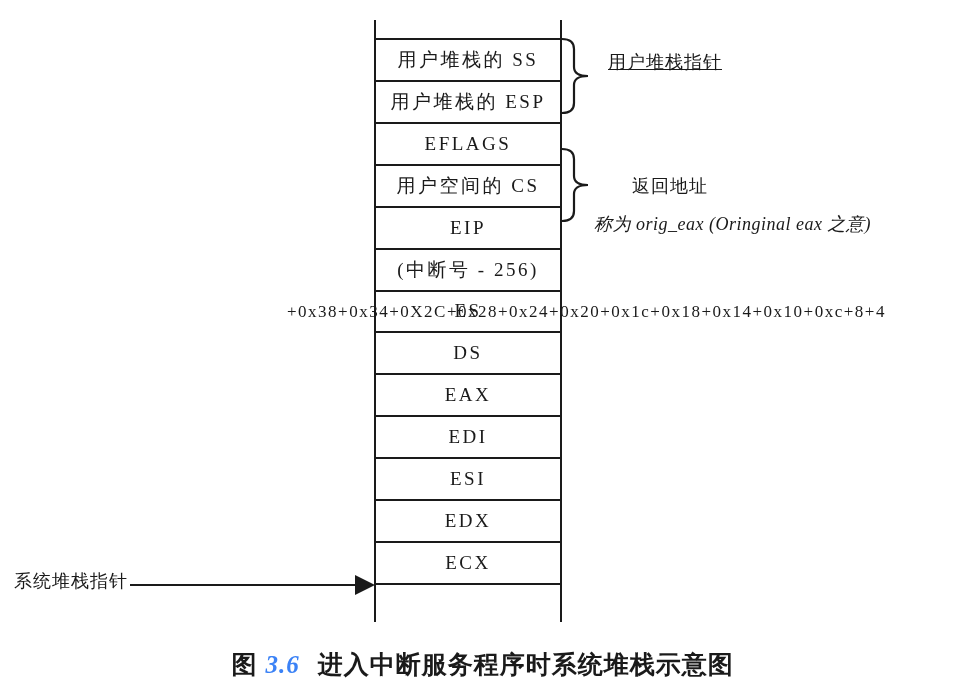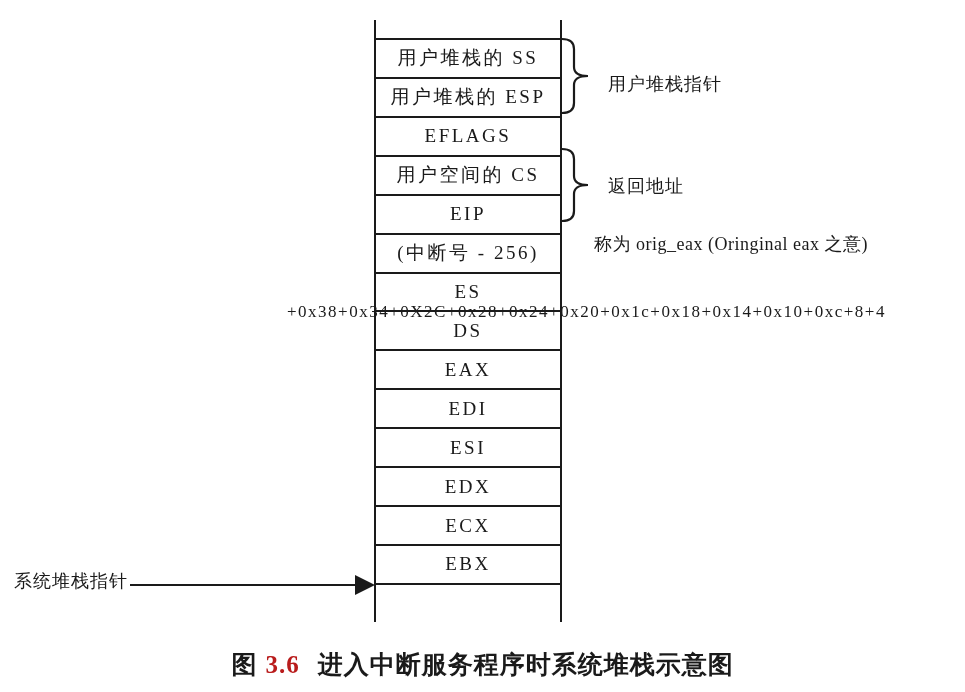--- a/index.html
+++ b/index.html
@@ -70,23 +70,23 @@
   .brace { position: absolute; left: 560px; }
   .brace svg { display: block; }
 
   
   .side-label {
     position: absolute;
     font-size: 18px;
     letter-spacing: 1px;
     white-space: nowrap;
   }
-  .label-user-sp   { left: 608px; top: 72px; }
-  .label-ret-addr  { left: 608px; top: 174px; }
-  .label-orig-eax  { left: 594px; top: 232px; letter-spacing: 0.5px; }
+  .label-user-sp   { left: 608px; top: 50px; text-decoration: underline; }
+  .label-ret-addr  { left: 632px; top: 174px; }
+  .label-orig-eax  { left: 594px; top: 212px; letter-spacing: 0.5px; font-style: italic; }
   .label-sys-sp    { left: 14px;  top: 569px; }
 
   
   .arrow-line {
     position: absolute;
     left: 130px;
     top: 584px;
     width: 230px;
     height: 2px;
     background: #1a1a1a;
@@ -107,21 +107,21 @@
     position: absolute;
     top: 648px;
     left: 0;
     width: 100%;
     text-align: center;
     font-weight: bold;
     font-size: 25px;
     letter-spacing: 1px;
     white-space: nowrap;
   }
-  .fig-number { color: #b91c1c; margin-left: 8px; }
+  .fig-number { color: #3b82f6; margin-left: 8px; font-style: italic; }
   .caption-title { margin-left: 18px; font-family: Liberation Serif, serif; }
 </style>
 </head>
 <body>
 
 <div class="page">
 
   <div class="vline vline-left"></div>
   <div class="vline vline-right"></div>
 
@@ -149,21 +149,20 @@
     <div class="cell">用户空间的 CS</div>
     <div class="cell">EIP</div>
     <div class="cell">(中断号 - 256)</div>
     <div class="cell">ES</div>
     <div class="cell">DS</div>
     <div class="cell">EAX</div>
     <div class="cell">EDI</div>
     <div class="cell">ESI</div>
     <div class="cell">EDX</div>
     <div class="cell">ECX</div>
-    <div class="cell">EBX</div>
   </div>
 
   <div class="brace" style="top:37px;">
     <svg width="32" height="78" viewBox="0 0 32 78">
       <path d="M2 2 Q14 2 14 12 L14 30 Q14 39 28 39 Q14 39 14 48 L14 66 Q14 76 2 76" fill="none" stroke="#1a1a1a" stroke-width="2.2" stroke-linecap="round"></path>
     </svg>
   </div>
 
   <div class="brace" style="top:147px;">
     <svg width="32" height="76" viewBox="0 0 32 76">

